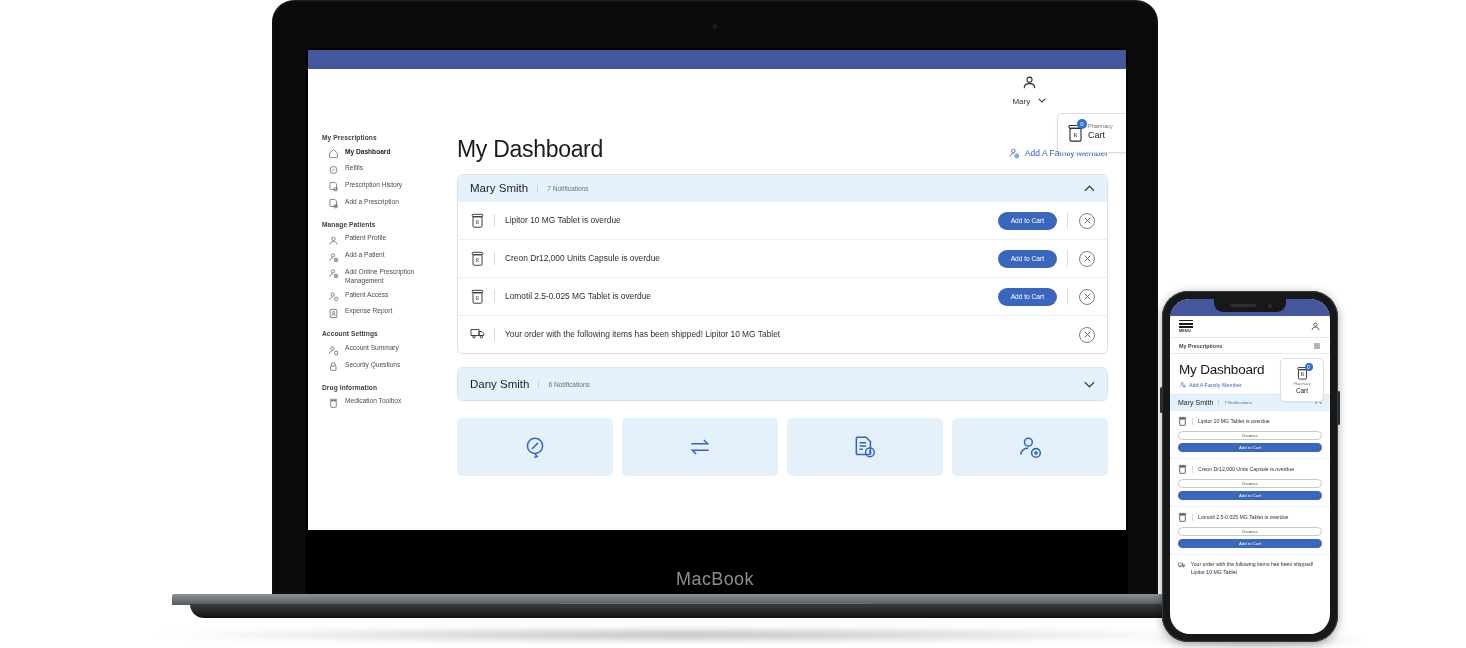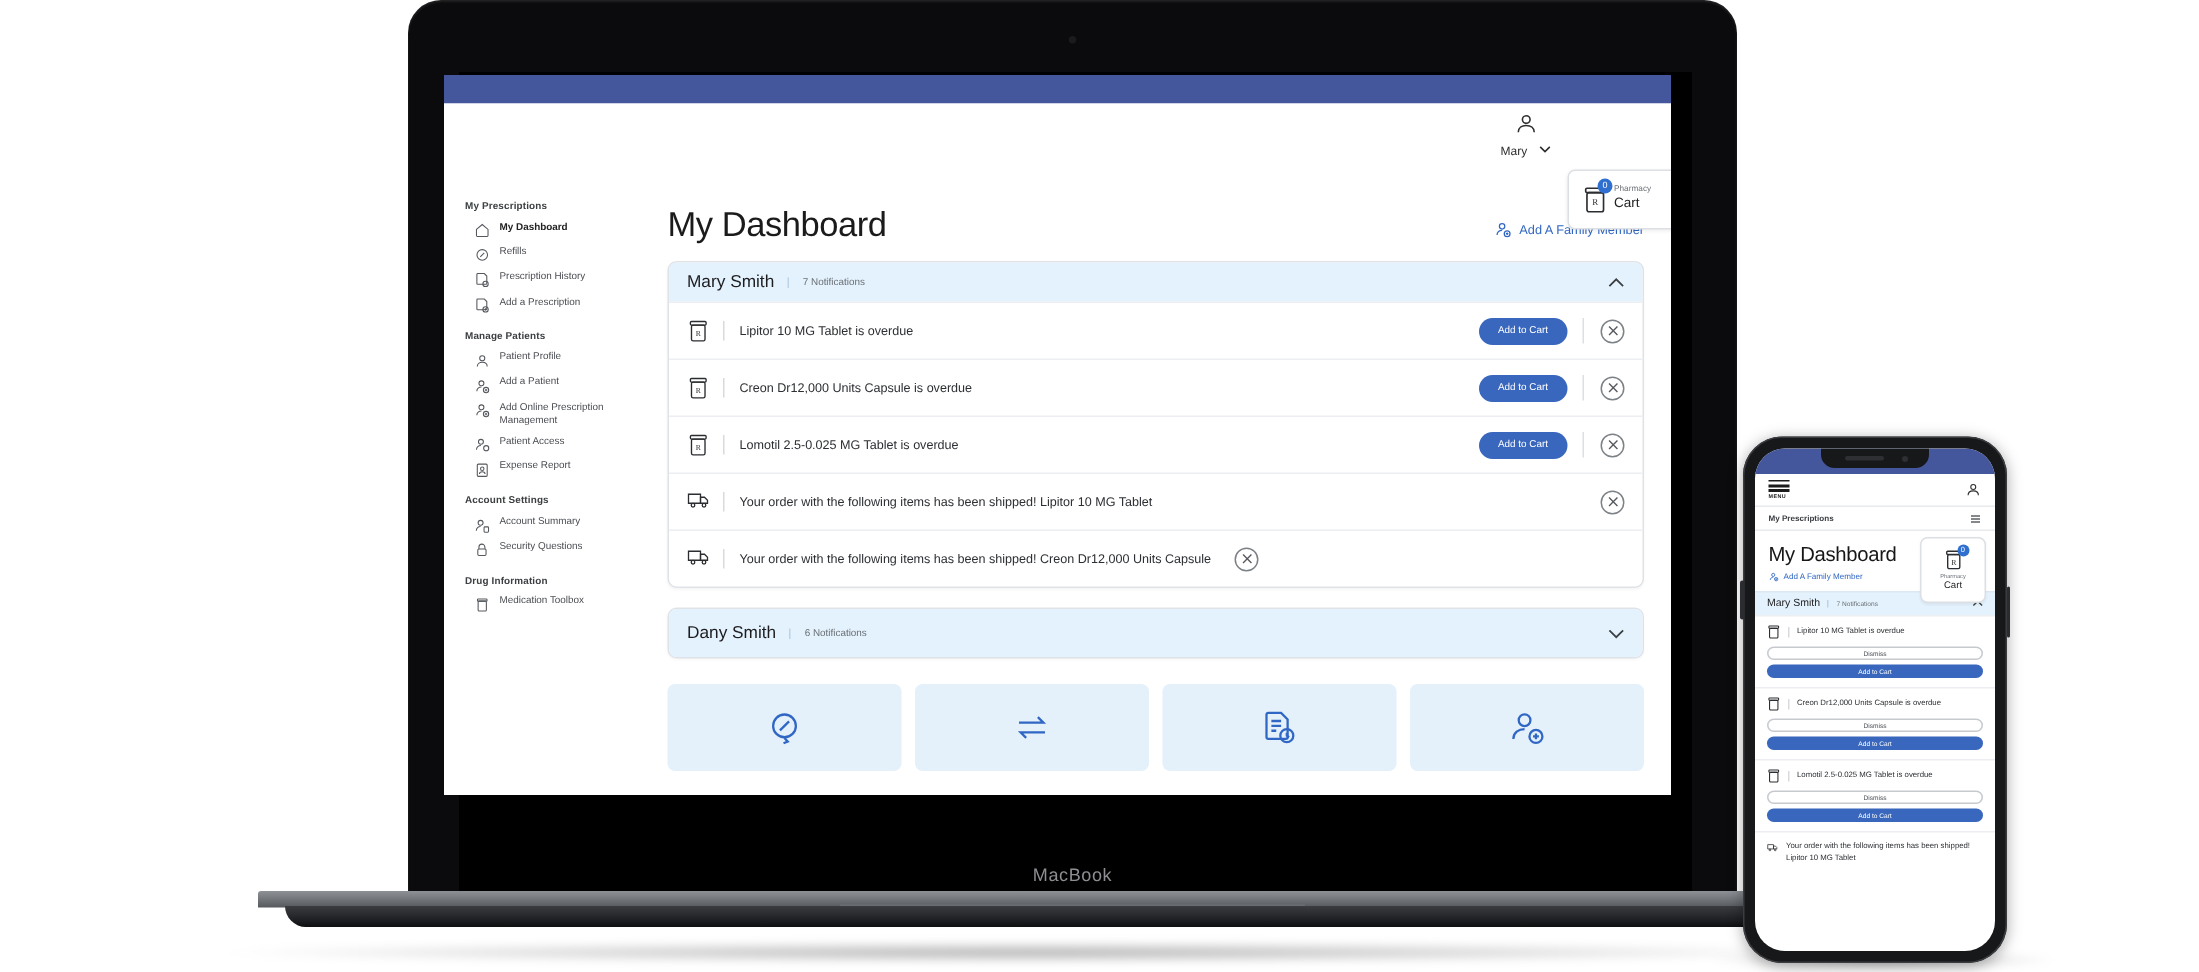--- a/index.html
+++ b/index.html
@@ -17,36 +17,36 @@
     filter:blur(3px); }
 
   
   #laptop { position:absolute; left:272px; top:0px; width:886px; height:600px; }
   .lid { position:absolute; inset:0; background:#0b0b0d; border-radius:22px 22px 6px 6px;
     box-shadow:0 1px 2px rgba(255,255,255,.12) inset; }
   .lid-inner { position:absolute; left:34px; top:48px; right:30px; bottom:0px; background:#000; }
   .camera { position:absolute; left:50%; top:24px; transform:translateX(-50%);
     width:5px; height:5px; border-radius:50%; background:#1b1b1e; }
   .macbook-word { position:absolute; left:0; right:0; bottom:10px; text-align:center;
-    color:#8d8d92; font-size:12px; letter-spacing:.4px; }
+    color:#8d8d92; font-size:18px; letter-spacing:.4px; }
 
   
   .base { position:absolute; left:-100px; top:594px; width:1086px; height:26px; }
   .base-top { position:absolute; left:0; top:0; width:100%; height:11px;
     background:linear-gradient(180deg,#8e9196 0%, #6f7378 55%, #55585d 100%);
     border-radius:2px 2px 0 0; }
   .base-bot { position:absolute; left:18px; top:10px; width:calc(100% - 36px); height:14px;
     background:linear-gradient(180deg,#3a3c40 0%, #1d1e21 70%, #0e0f11 100%);
     border-radius:0 0 14px 14px; }
   .notch-dip { position:absolute; left:50%; transform:translateX(-50%); top:9px;
     width:310px; height:7px; background:linear-gradient(180deg,#6c7075,#4b4e53);
     border-radius:0 0 7px 7px; }
 
   
-  #screen { position:absolute; left:24px; top:50px; width:818px; height:480px;
+  #screen { position:absolute; left:36px; top:50px; width:818px; height:480px;
     background:#fff; overflow:hidden; }
   .blue-bar { height:19px; background:#44569c; }
 
   .topnav { height:53px; background:#fff; position:relative; }
   .user-menu { position:absolute; right:70px; top:5px; width:54px; text-align:center;
     color:#2e2e2e; cursor:pointer; }
   .user-menu .u-name { font-size:8px; margin-top:1px; display:inline-block; vertical-align:middle; }
   .chev-sm { display:inline-block; vertical-align:middle; margin-left:3px; }
 
   .cart-widget { position:absolute; right:-6px; top:44px; width:75px; height:40px;
@@ -430,36 +430,20 @@
                   </svg>
               </span>
               <span class="nr-text">Your order with the following items has been shipped! Lipitor 10 MG Tablet</span>
               <span class="x-btn">
                 <svg width="7" height="7" viewBox="0 0 10 10" fill="none" stroke="#55585d" stroke-width="1.3">
                     <path d="M1 1l8 8M9 1l-8 8"></path>
                   </svg>
               </span>
             </div>
 
-            <div class="notif-row">
-              <span class="nr-ico">
-                <svg width="16" height="13" viewBox="0 0 24 18" fill="none" stroke="#2b2d30" stroke-width="1.3">
-                    <path d="M1.5 3h12v9h-12z"></path>
-                    <path d="M13.5 6h4l3 3v3h-7z"></path>
-                    <circle cx="6" cy="14" r="1.8"></circle>
-                    <circle cx="17" cy="14" r="1.8"></circle>
-                  </svg>
-              </span>
-              <span class="nr-text" style="max-width:330px;">Your order with the following items has been shipped! Creon Dr12,000 Units Capsule</span>
-              <span class="x-btn">
-                <svg width="7" height="7" viewBox="0 0 10 10" fill="none" stroke="#55585d" stroke-width="1.3">
-                    <path d="M1 1l8 8M9 1l-8 8"></path>
-                  </svg>
-              </span>
-            </div>
           </section>
 
           <section class="patient-card collapsed">
             <div class="patient-head">
               <span class="p-name">Dany Smith</span>
               <span class="p-count">6 Notifications</span>
               <span class="p-chev">
                 <svg width="11" height="7" viewBox="0 0 12 7" fill="none" stroke="#3c4043" stroke-width="1.3">
                     <path d="M1 1l5 5 5-5"></path>
                   </svg>

